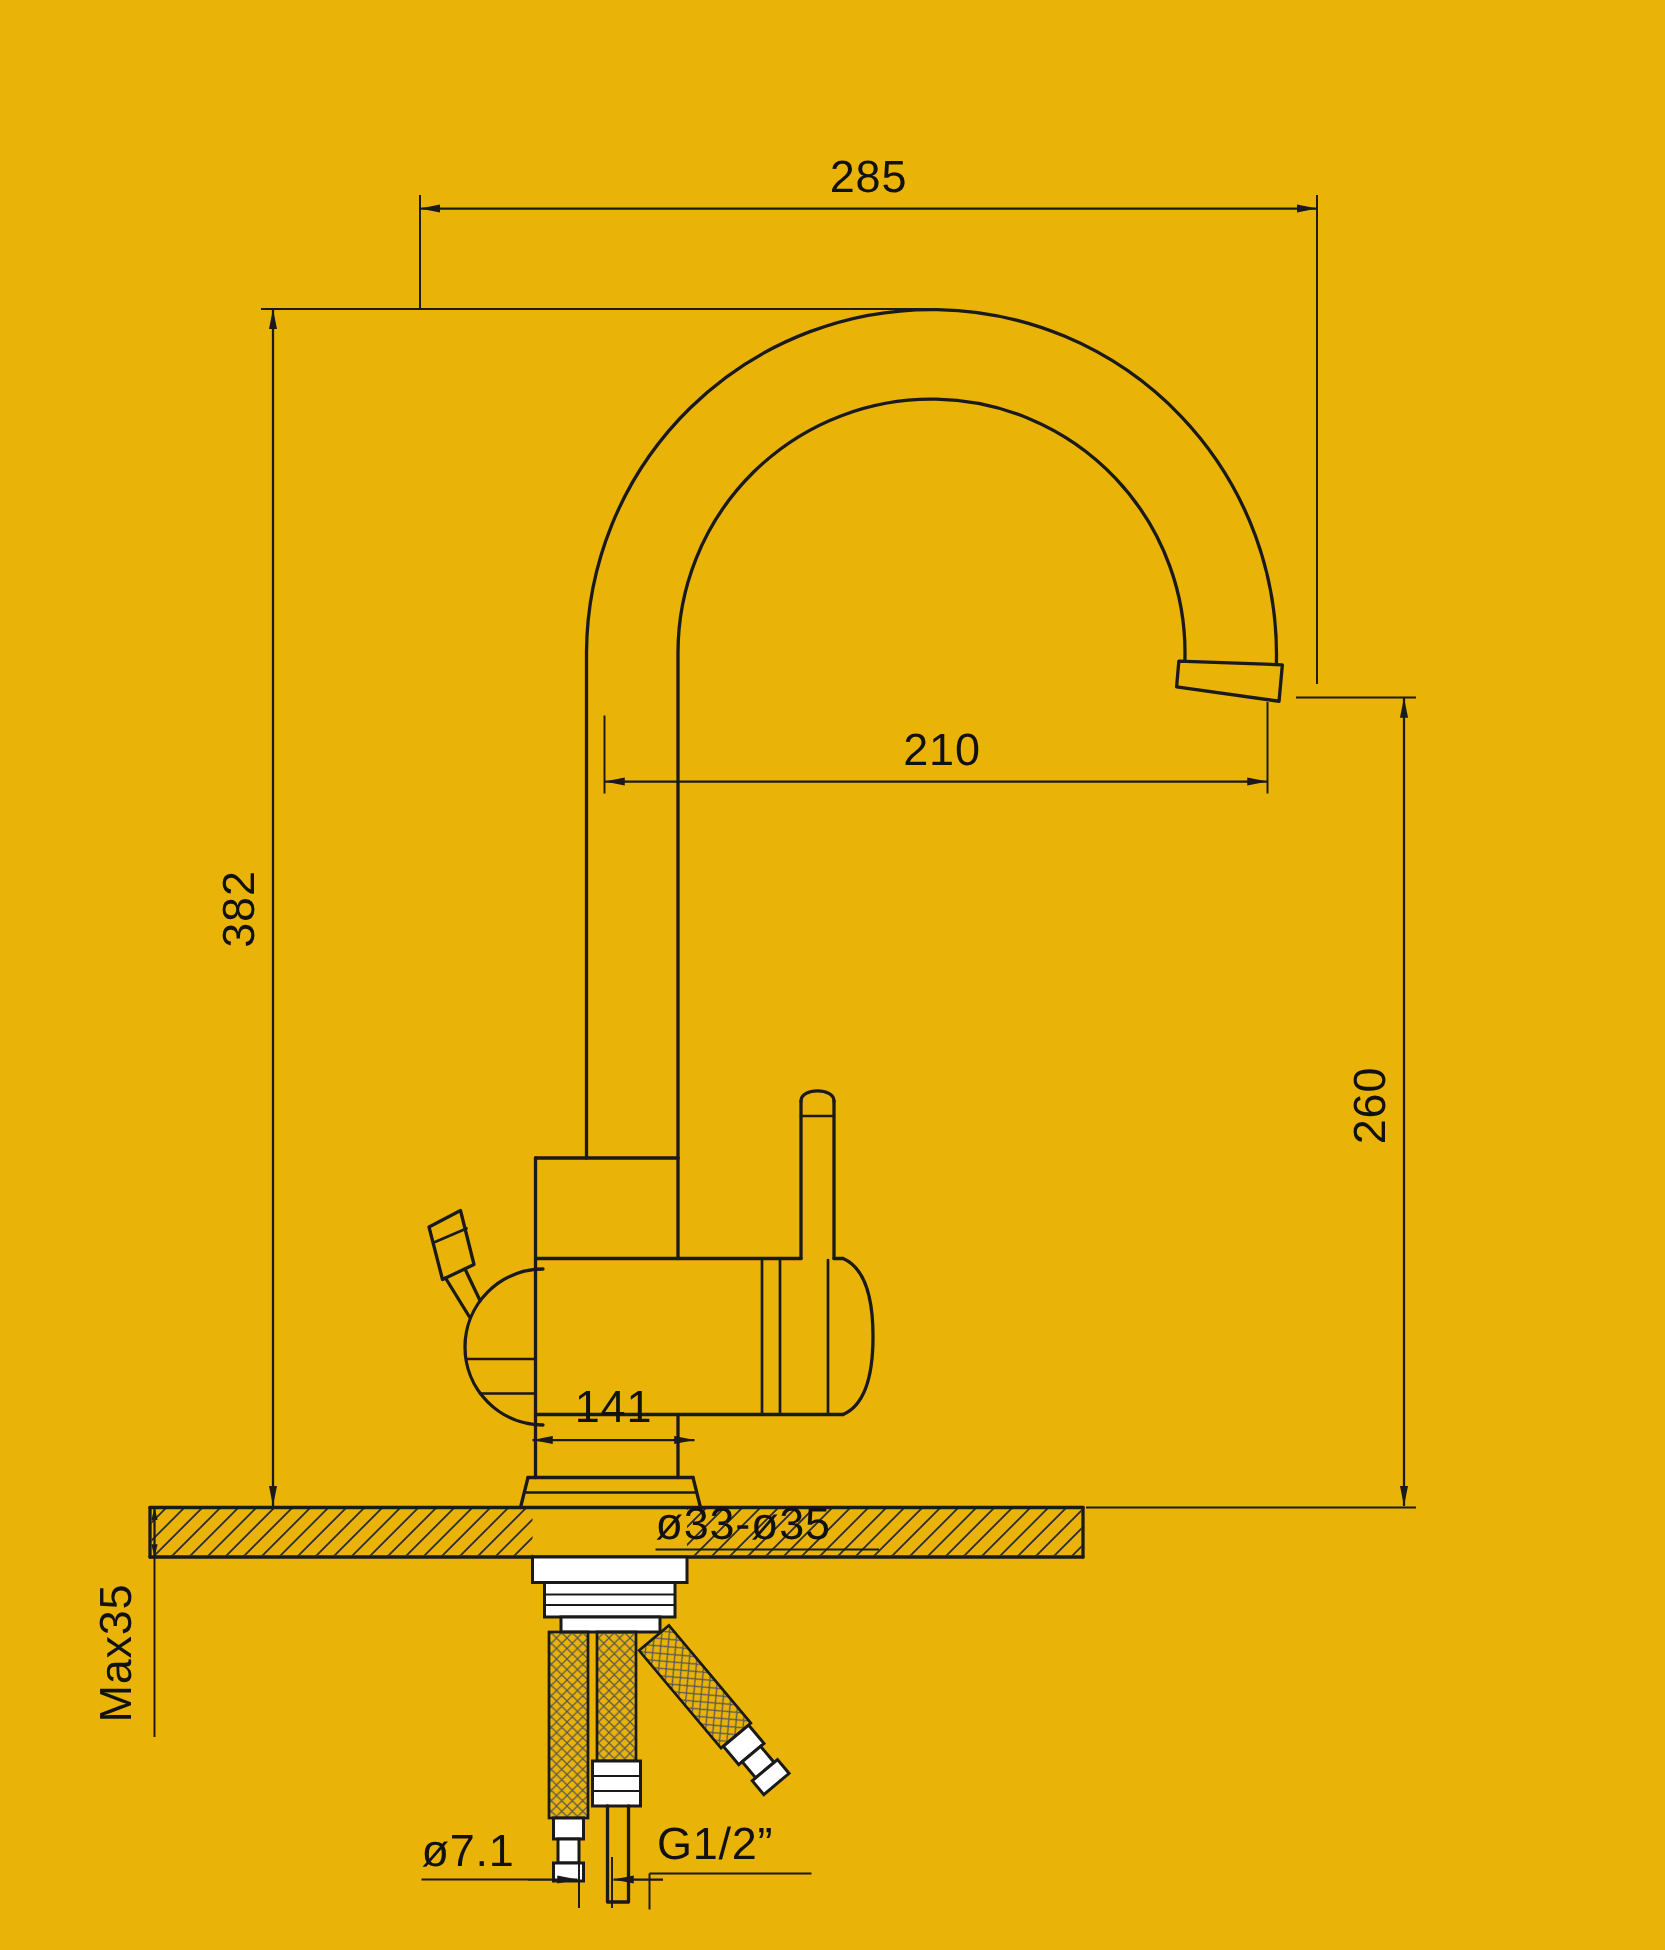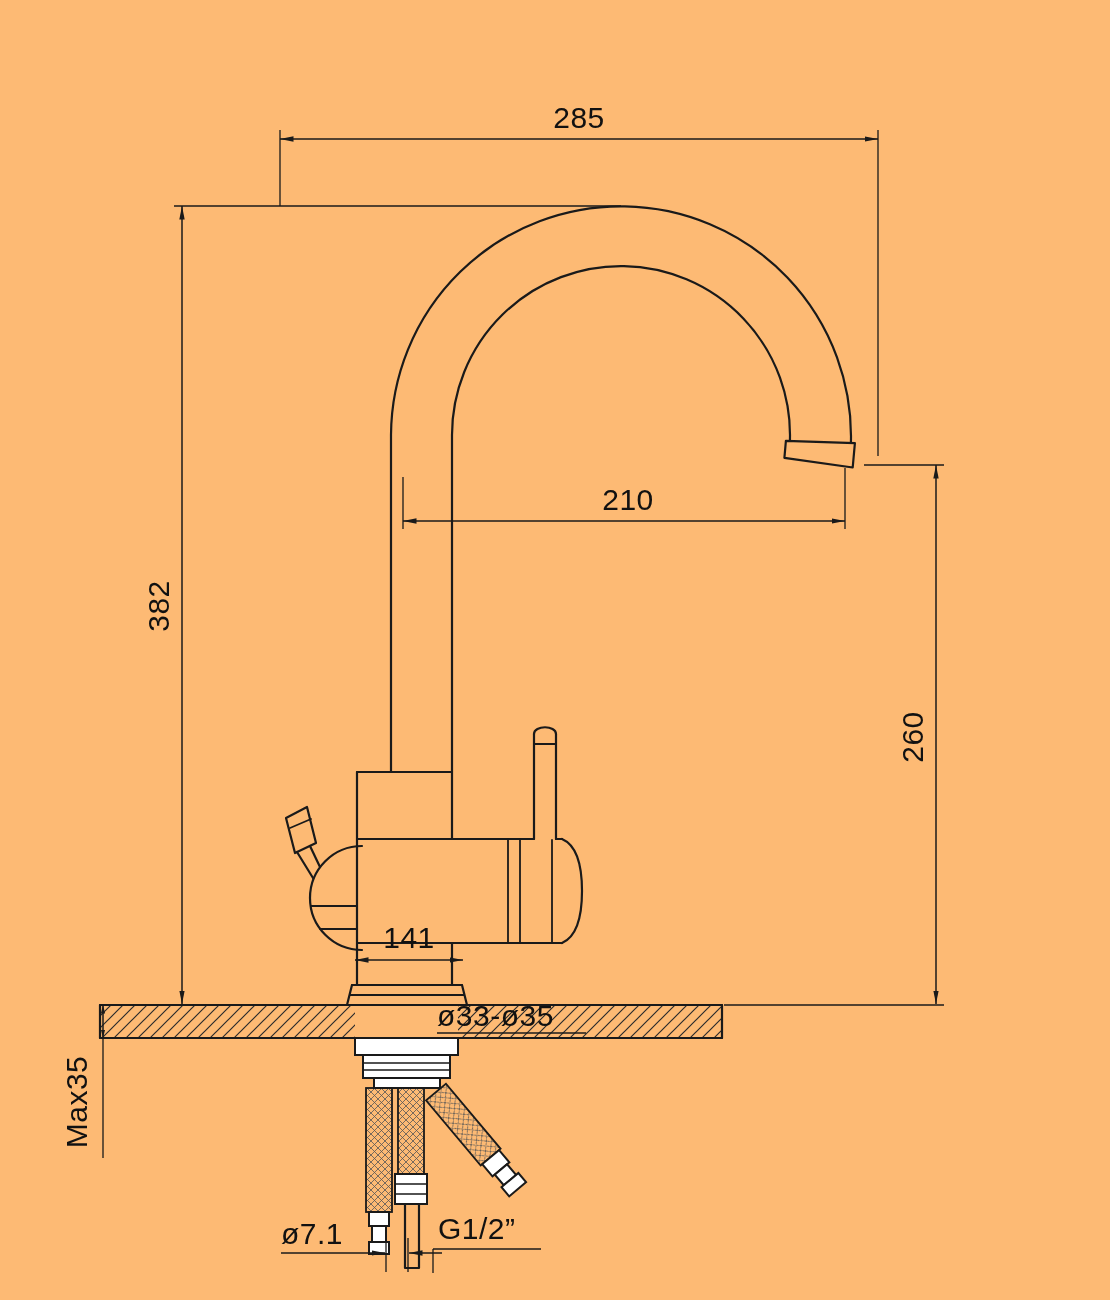--- a/index.html
+++ b/index.html
@@ -1,16 +1,16 @@
 <!DOCTYPE html>
 <html><head>
 <meta charset="utf-8">
 <style>
   html,body{margin:0;padding:0;background:#ffffff;}
-  .canvas{position:relative;width:1110px;height:1300px;background:#fdba74;
+  .canvas{position:relative;width:1110px;height:1300px;background:#eab308;
           font-family:"Liberation Sans",sans-serif;overflow:hidden;}
   svg{display:block;}
   .obj{fill:none;stroke:#1a1a1a;stroke-width:2.2;stroke-linecap:round;stroke-linejoin:round;}
   .obj2{fill:none;stroke:#1a1a1a;stroke-width:1.8;stroke-linecap:round;stroke-linejoin:round;}
   .ext{fill:none;stroke:#1a1a1a;stroke-width:1.3;}
   .dim{fill:none;stroke:#1a1a1a;stroke-width:1.5;}
   .whitefill{fill:#ffffff;stroke:#1a1a1a;stroke-width:2;}
   .braidfill{fill:url(#braid);stroke:#1a1a1a;stroke-width:1.8;}
   .dimtxt{font-family:"Liberation Sans",sans-serif;font-size:30px;fill:#111111;letter-spacing:0.5px;}
 </style>

